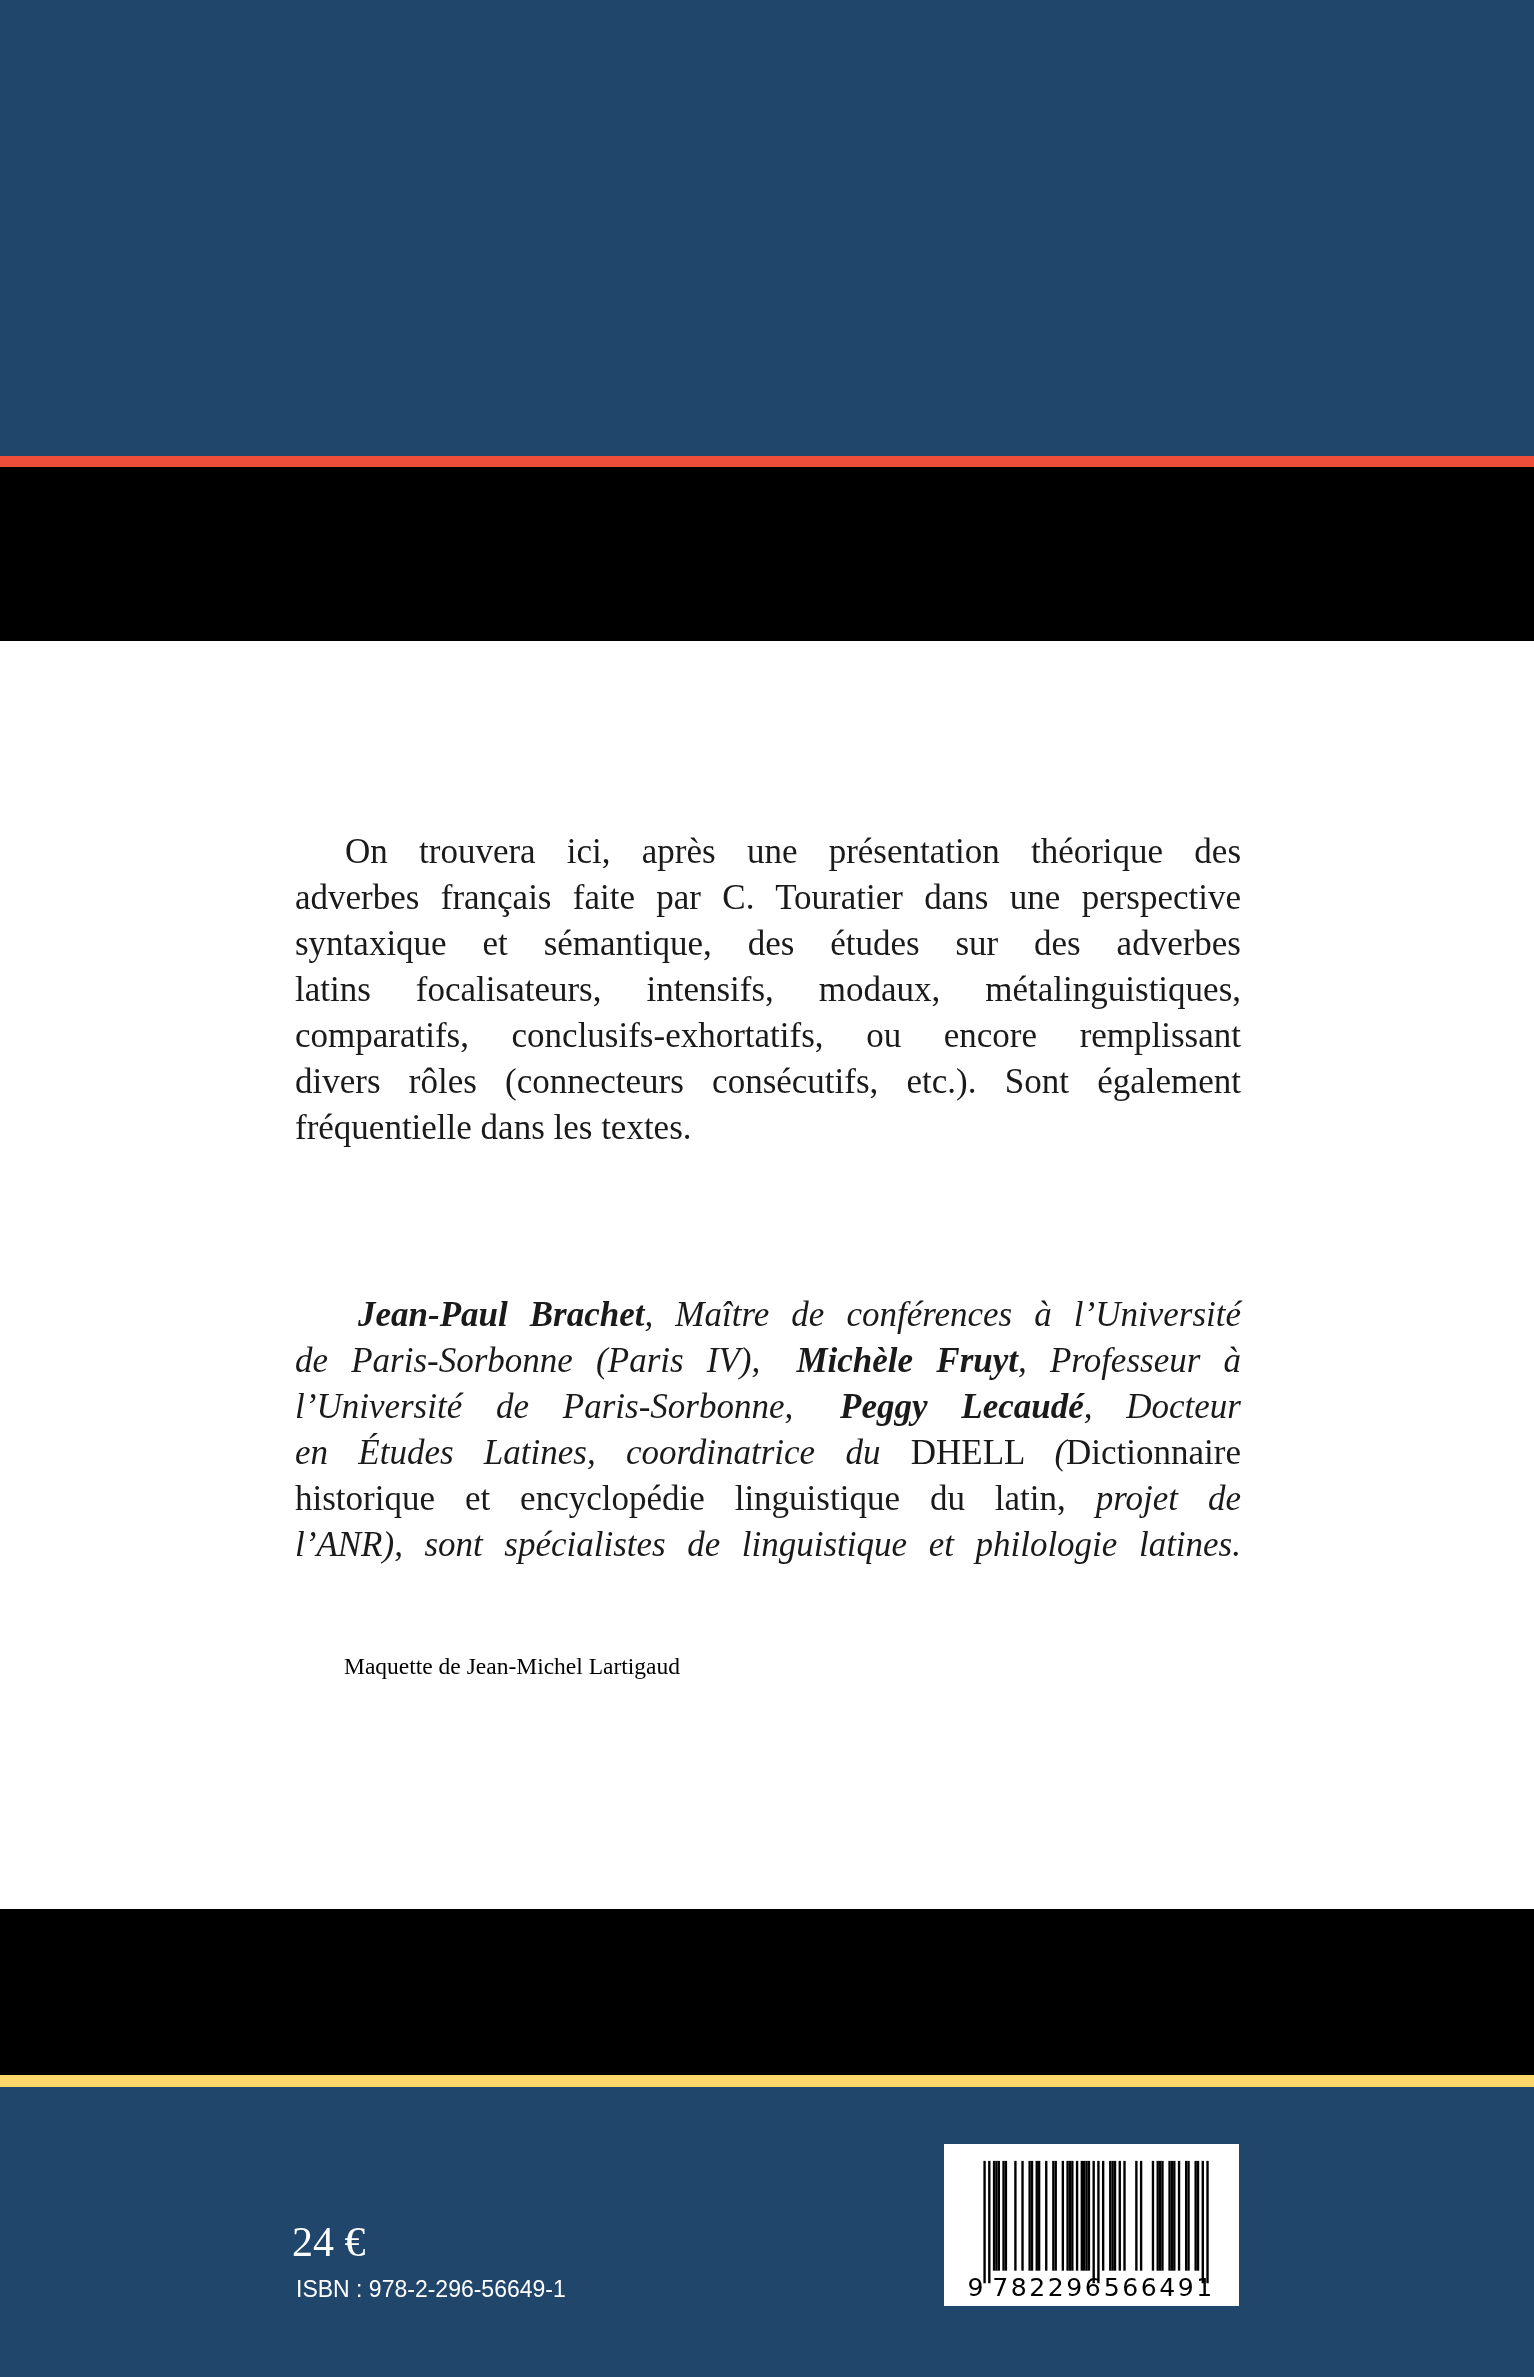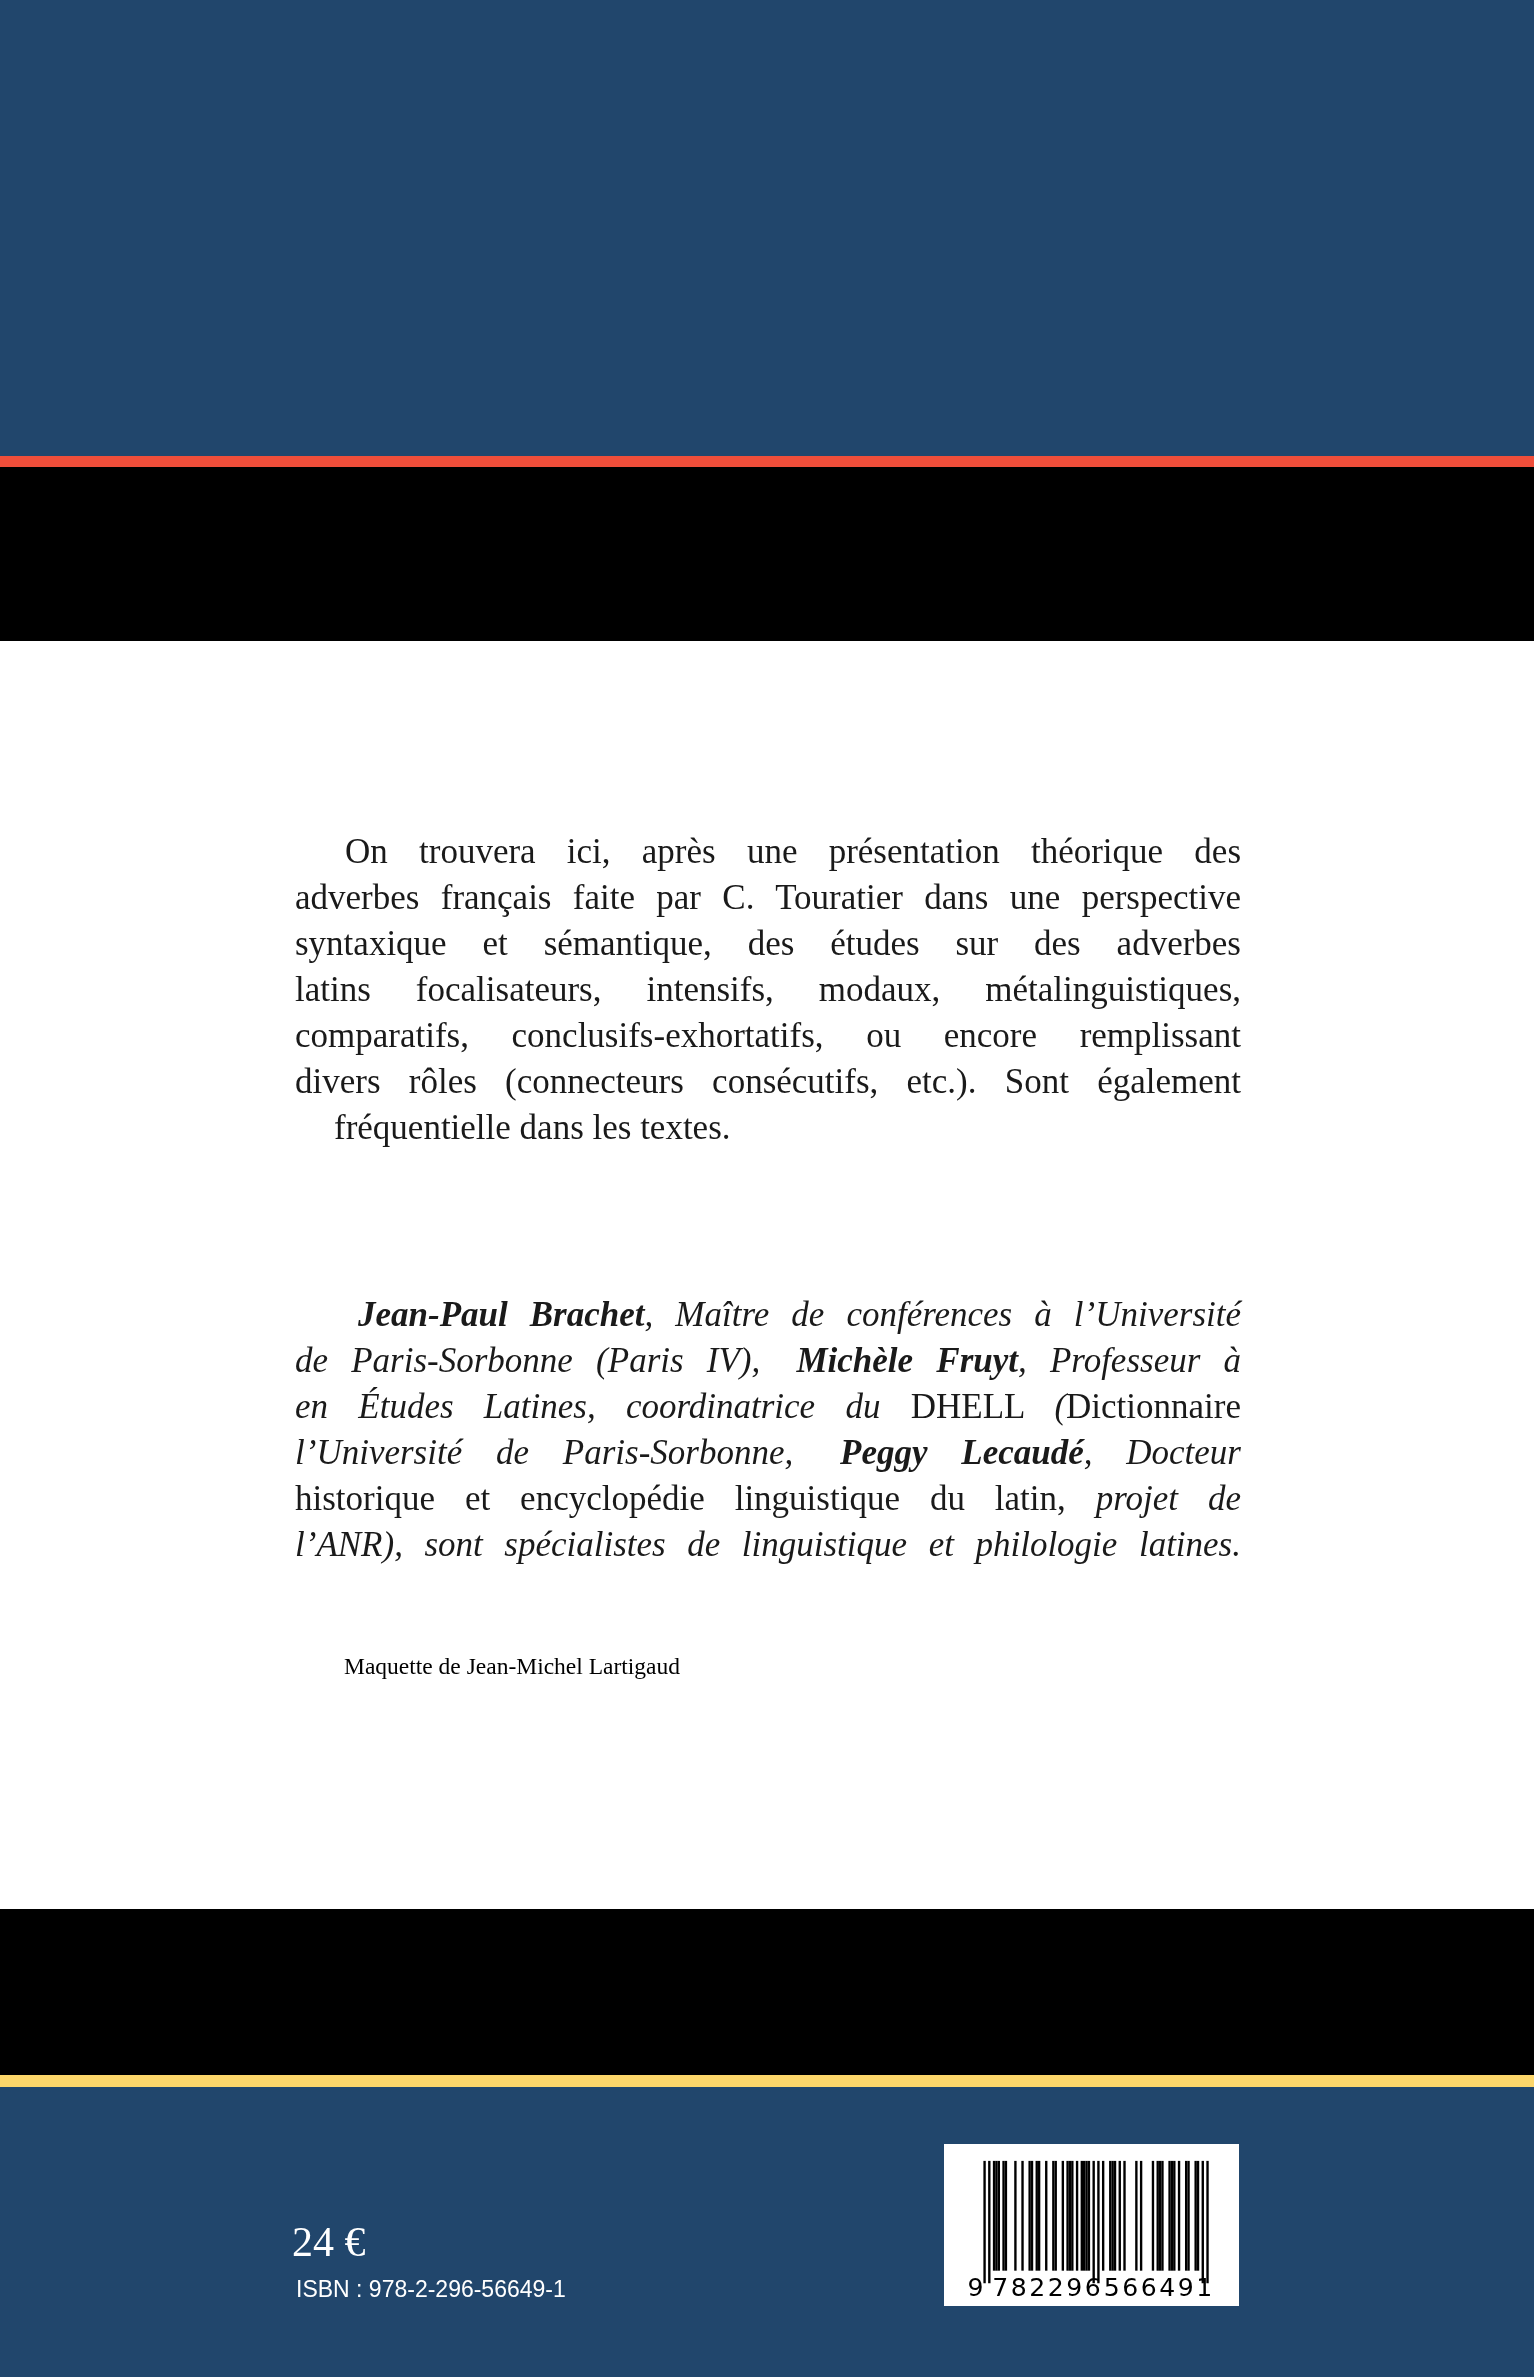--- a/index.html
+++ b/index.html
@@ -7,21 +7,21 @@
   .band { position:absolute; left:0; width:1534px; }
   #top-blue { top:0; height:456px; background:#21466c; }
   #red-stripe { top:456px; height:11.7px; background:#ef4e3a; }
   #top-black { top:467px; height:174px; background:#000000; }
   #bottom-black { top:1909px; height:166px; background:#000000; }
   #yellow-stripe { top:2075px; height:12.6px; background:#fcd66a; }
   #bottom-blue { top:2087px; height:290px; background:#21466c; }
 
   .col { position:absolute; left:295px; width:946px; font-family:"Liberation Serif", "DejaVu Serif", serif; color:#1a1a1a; font-size:35px; }
   .line { height:46px; line-height:46px; white-space:nowrap; text-align:justify; text-align-last:justify; overflow:visible; }
-  .line.last { text-align-last:left;margin-left:39px; }
+  .line.last { text-align-last:left; }
   .line.indent { padding-left:50px; }
   #summary { top:829px; }
   #bio { top:1292px; }
   .b { font-weight:bold;margin-left:13px; }
   .i { font-style:italic; }
 
   #credit { position:absolute; left:344px; top:1653px; font-family:"Liberation Serif", serif; font-size:23.5px; color:#000000; white-space:nowrap; }
 
   #price { position:absolute; left:292px; top:2219px; font-family:"Liberation Serif", serif; font-size:42px; color:#ffffff; line-height:47px; white-space:nowrap; }
   #isbn { position:absolute; left:296px; top:2272px; font-family:"Liberation Sans", "DejaVu Sans", sans-serif; font-size:23px; color:#ffffff; line-height:35px; white-space:nowrap; }
@@ -41,22 +41,22 @@
     <div class="line"><span>adverbes français faite par C. Touratier dans une perspective</span></div>
     <div class="line"><span>syntaxique et sémantique, des études sur des adverbes</span></div>
     <div class="line"><span>latins focalisateurs, intensifs, modaux, métalinguistiques,</span></div>
     <div class="line"><span>comparatifs, conclusifs-exhortatifs, ou encore remplissant</span></div>
     <div class="line"><span>divers rôles (connecteurs consécutifs, etc.). Sont également</span></div>
     <div class="line last"><span>fréquentielle dans les textes.</span></div>
   </div>
 <div class="col" id="bio">
     <div class="line indent"><span class="b i">Jean-Paul Brachet</span><span class="i">, Maître de conférences à l’Université</span></div>
     <div class="line"><span class="i">de Paris-Sorbonne (Paris IV), </span><span class="b i">Michèle Fruyt</span><span class="i">, Professeur à</span></div>
+    <div class="line"><span class="i">l’Université de Paris-Sorbonne, </span><span class="b i">Peggy Lecaudé</span><span class="i">, Docteur</span></div>
     <div class="line"><span class="i">en Études Latines, coordinatrice du </span><span>DHELL </span><span class="i">(</span><span>Dictionnaire</span></div>
-    <div class="line"><span class="i">l’Université de Paris-Sorbonne, </span><span class="b i">Peggy Lecaudé</span><span class="i">, Docteur</span></div>
     <div class="line"><span>historique et encyclopédie linguistique du latin, </span><span class="i">projet de</span></div>
     <div class="line"><span class="i">l’ANR), sont spécialistes de linguistique et philologie latines.</span></div>
   </div>
 
 <div id="credit">Maquette de Jean-Michel Lartigaud</div>
 
 <div class="band" id="bottom-black"></div>
 <div class="band" id="yellow-stripe"></div>
 <div class="band" id="bottom-blue"></div>
 

